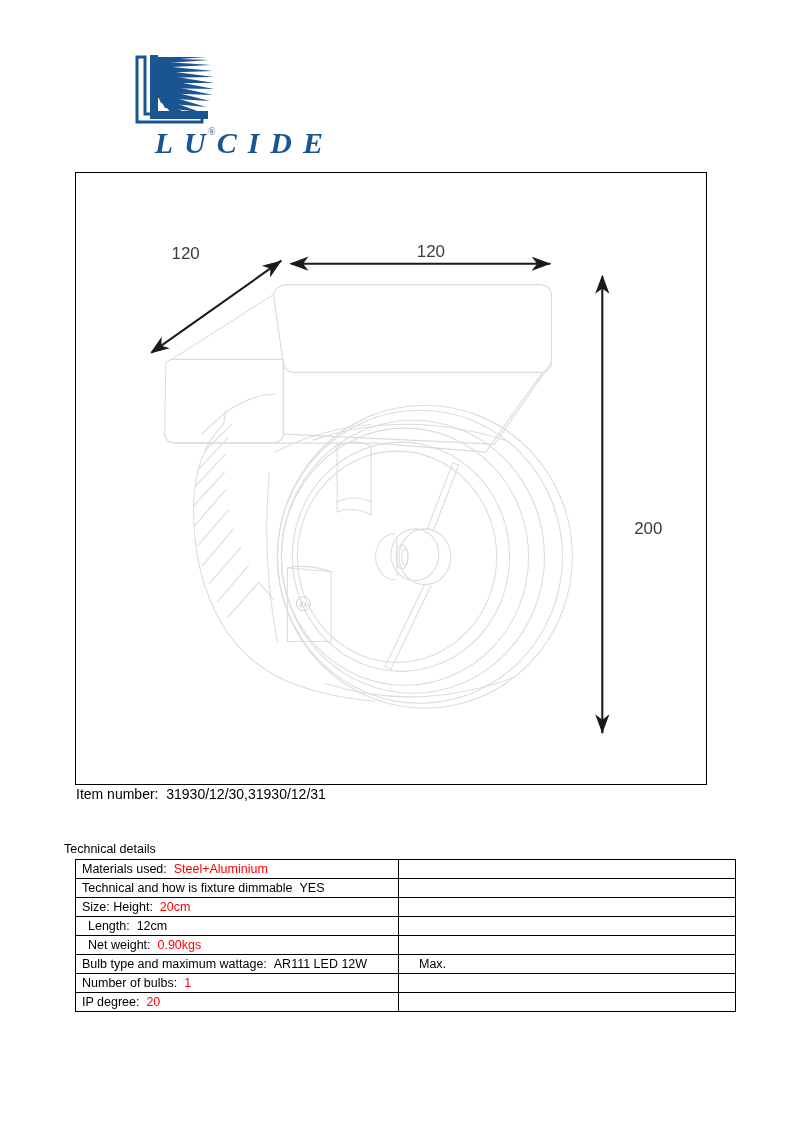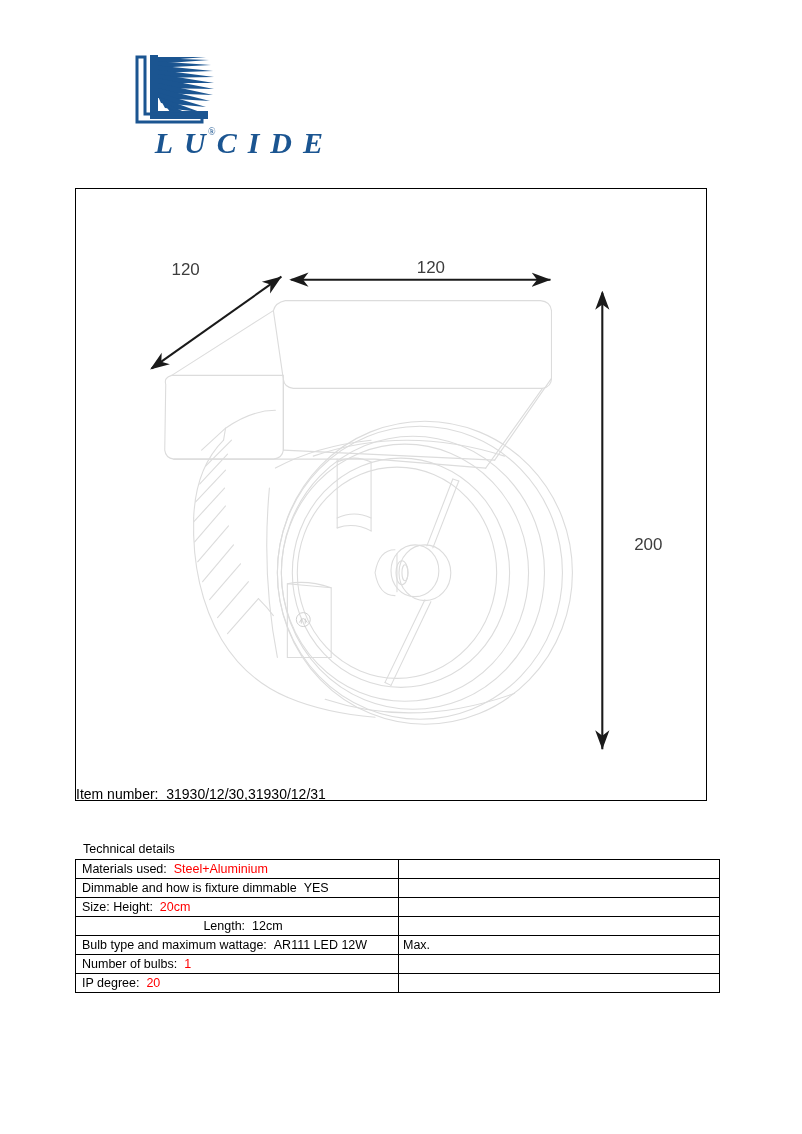--- a/index.html
+++ b/index.html
@@ -53,21 +53,21 @@
     top: 74px;
     font-family: "Liberation Serif", serif;
     font-size: 10px;
     color: #1b5591;
   }
 
   
   #drawing-frame {
     position: absolute;
     left: 75px;
-    top: 188px;
+    top: 172px;
     width: 632px;
     height: 613px;
     border: 1px solid #000000;
     box-sizing: border-box;
     background: #ffffff;
   }
   #drawing-svg {
     position: absolute;
     left: 0;
     top: 0;
@@ -82,21 +82,21 @@
     left: 76px;
     top: 786px;
     font-size: 14px;
     line-height: 16px;
     white-space: nowrap;
   }
 
   
   #tech-heading {
     position: absolute;
-    left: 83px;
+    left: 64px;
     top: 841px;
     font-size: 12.5px;
     line-height: 16px;
   }
   #tech-table {
     position: absolute;
     left: 75px;
     top: 859px;
     width: 632px;
     border-collapse: collapse;
@@ -107,23 +107,23 @@
     border: 1px solid #000000;
     height: 18px;
     padding: 0px 0px 0px 6px;
     font-size: 12.5px;
     line-height: 17px;
     vertical-align: middle;
     white-space: nowrap;
     overflow: visible;
   }
   #tech-table td.col-a { width: 316px; }
-  #tech-table td.col-b { width: 316px; padding-left: 4px; }
+  #tech-table td.col-b { width: 316px; padding-left: 20px; }
   .val-red { color: #ff0000; }
-  .indent { padding-left: 12px !important; text-align: center; }
+  .indent { padding-left: 12px !important; }
 </style>
 </head>
 <body>
 
 <div id="logo-block">
 
   <div id="logo-mark">
     <svg viewBox="0 0 104 72" width="104" height="72" xmlns="http://www.w3.org/2000/svg">
 
       <g fill="#1b5591">
@@ -270,29 +270,33 @@
 
 <div id="tech-heading">Technical details</div>
 
 <table id="tech-table">
   <tbody>
       <tr>
         <td class="col-a"><span>Materials used:</span>&nbsp;&nbsp;<span class="val-red">Steel+Aluminium</span></td>
         <td class="col-b"></td>
       </tr>
       <tr>
-        <td class="col-a"><span>Dimmable and how is fixture dimmable</span>&nbsp;&nbsp;<span>YES</span></td>
+        <td class="col-a"><span>Technical and how is fixture dimmable</span>&nbsp;&nbsp;<span>YES</span></td>
         <td class="col-b"></td>
       </tr>
       <tr>
         <td class="col-a"><span>Size:  Height:</span>&nbsp;&nbsp;<span class="val-red">20cm</span></td>
         <td class="col-b"></td>
       </tr>
       <tr>
         <td class="col-a indent"><span>Length:</span>&nbsp;&nbsp;<span>12cm</span></td>
+        <td class="col-b"></td>
+      </tr>
+      <tr>
+        <td class="col-a indent"><span>Net weight:</span>&nbsp;&nbsp;<span class="val-red">0.90kgs</span></td>
         <td class="col-b"></td>
       </tr>
       <tr>
         <td class="col-a"><span>Bulb type and maximum wattage:</span>&nbsp;&nbsp;<span>AR111 LED 12W</span></td>
         <td class="col-b"><span>Max.</span></td>
       </tr>
       <tr>
         <td class="col-a"><span>Number of bulbs:</span>&nbsp;&nbsp;<span class="val-red">1</span></td>
         <td class="col-b"></td>
       </tr>

